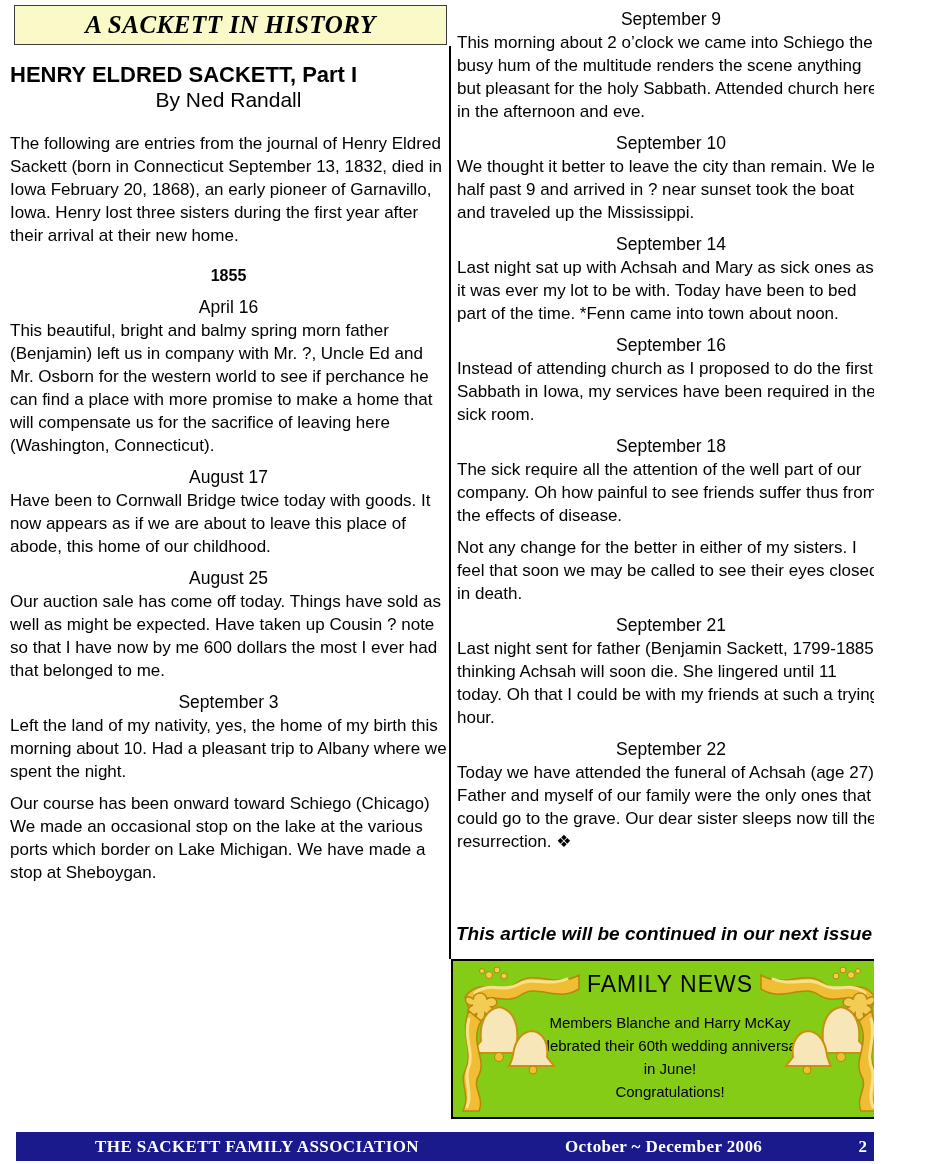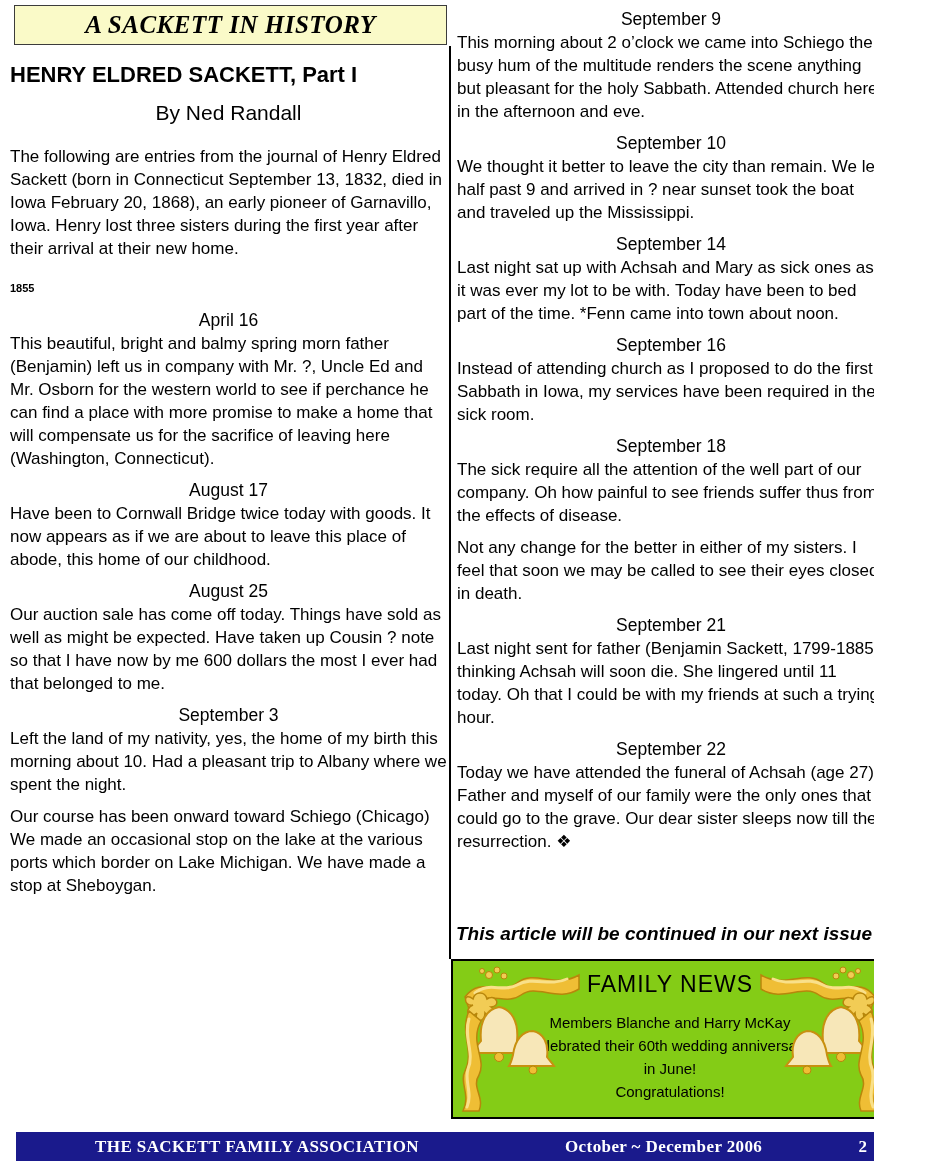--- a/index.html
+++ b/index.html
@@ -25,23 +25,23 @@
   .masthead span{
     font-family:"Liberation Serif","DejaVu Serif",serif;
     font-weight:bold;font-style:italic;font-size:25px;letter-spacing:.5px;
   }
   
   .divider{position:absolute;left:449px;top:46px;width:2px;height:913px;background:#000;}
   
   .left-col{position:absolute;left:10px;top:62px;width:437px;}
   .right-col{position:absolute;left:457px;top:8px;width:428px;}
   .article-title{font-size:22px;font-weight:bold;margin:0;line-height:26px;}
-  .byline{font-size:21px;font-weight:normal;text-align:center;margin:13px;line-height:24px;}
+  .byline{font-size:21px;font-weight:normal;text-align:center;margin:0;line-height:24px;}
   .intro{font-size:17px;line-height:23px;margin:20px 0 0 0;}
-  .year{font-size:11px;font-weight:bold;text-align:left;margin-top:17px;line-height:23px;}
+  .year{font-size:16px;font-weight:bold;text-align:center;margin-top:17px;line-height:23px;}
   .entry{margin-top:9px;}
   .right-col .entry:first-child{margin-top:0;}
   .entry .date{font-size:17.5px;text-align:center;line-height:23px;}
   .entry .body{font-size:17px;line-height:23px;}
   .continued{
     position:absolute;left:456px;top:922px;width:432px;
     font-size:19px;font-weight:bold;font-style:italic;line-height:24px;
   }
   
   .family-news{

